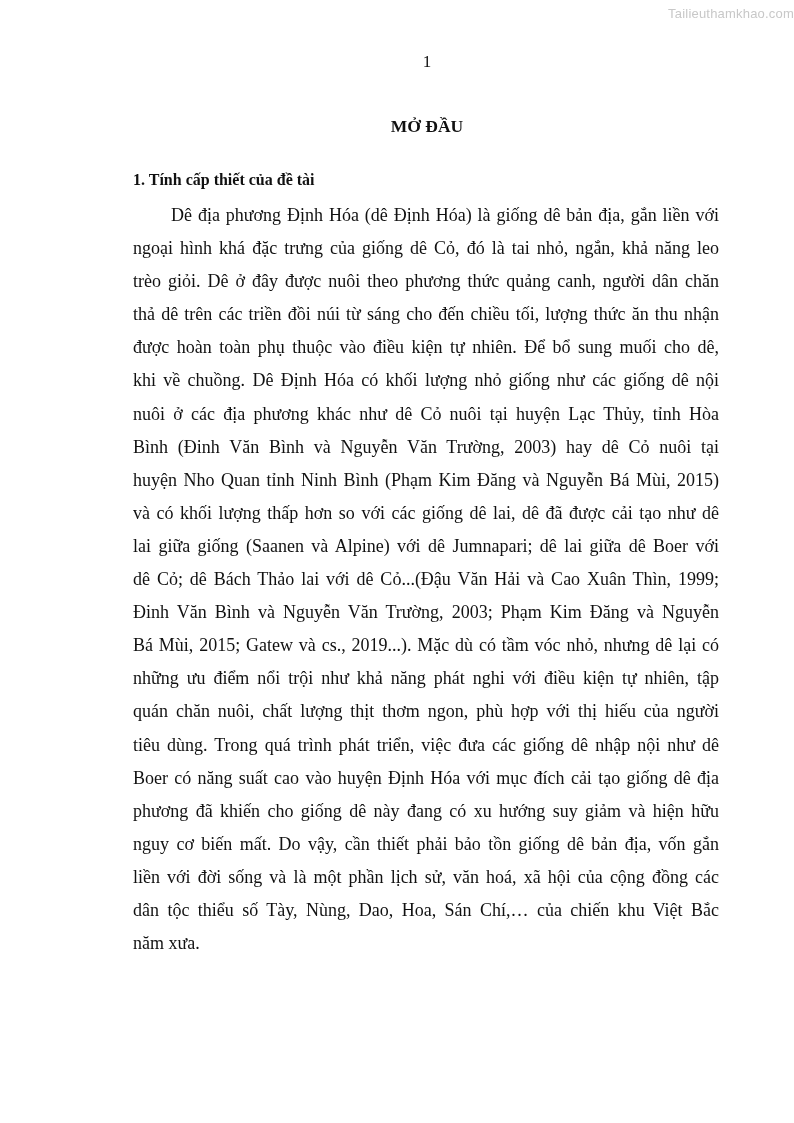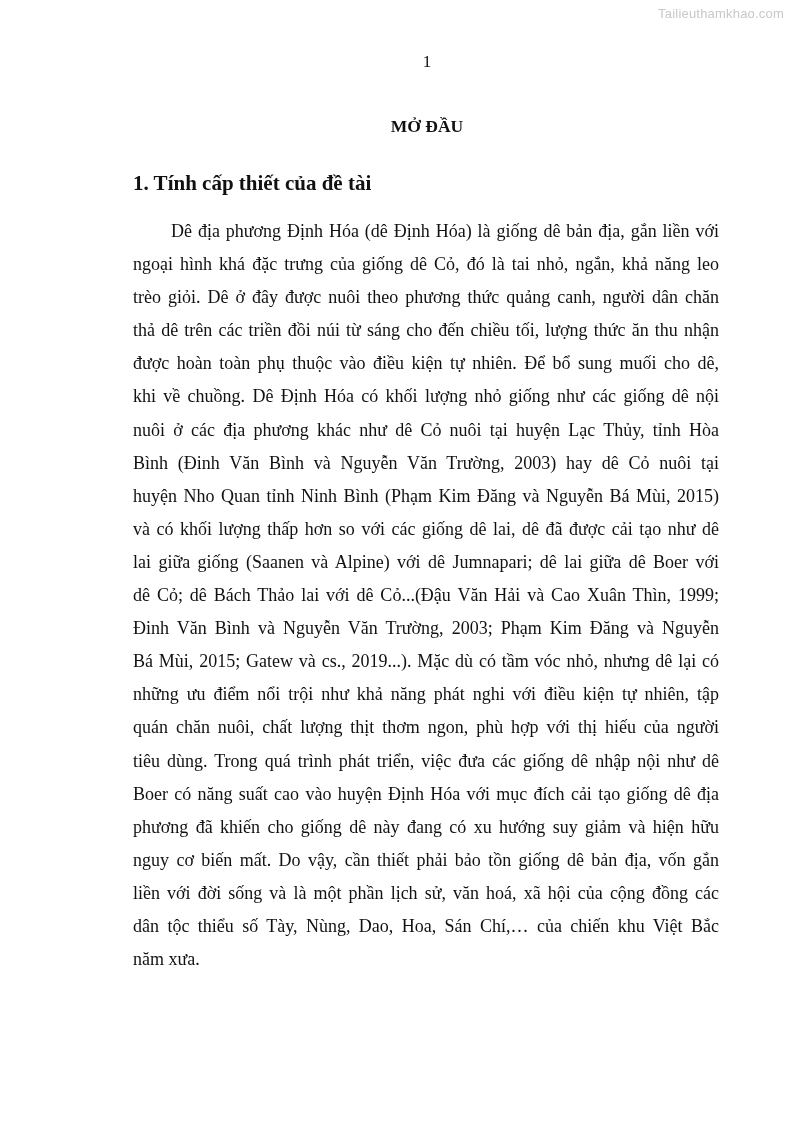--- a/index.html
+++ b/index.html
@@ -1,25 +1,25 @@
 <!DOCTYPE html>
 <html><head>
 <meta charset="utf-8">
 <style>
   html, body { margin: 0; padding: 0; background: #ffffff; }
   body { width: 794px; height: 1123px; position: relative; overflow: hidden;
          font-family: "Liberation Serif", serif; color: #111; }
-  .watermark { position: absolute; top: 6px; right: 10px; font-family: "Liberation Sans", sans-serif;
+  .watermark { position: absolute; top: 6px; right: 0; font-family: "Liberation Sans", sans-serif;
                font-size: 13px; color: #c8c8c8; letter-spacing: 0.2px; text-align: center; }
   .page-number { position: absolute; top: 52px; left: 0; width: 854px; text-align: center; font-size: 17px; }
   .title { position: absolute; top: 116px; left: 0; width: 854px; text-align: center;
            font-size: 17.5px; font-weight: bold; }
-  .section-heading { position: absolute; top: 171px; left: 133px; font-size: 21px; font-weight: bold; }
+  .section-heading { position: absolute; top: 171px; left: 133px; font-size: 16px; font-weight: bold; }
   .body-text { position: absolute; top: 199px; left: 133px; width: 586px;
-               font-size: 18px; line-height: 33.1px; text-align: justify; margin-top: 16px; }
+               font-size: 18px; line-height: 33.1px; text-align: justify; }
   .line { display: block; white-space: nowrap; text-align-last: justify; }
   .line.first { padding-left: 38px; }
   .line.last { text-align-last: left; }
 </style>
 </head>
 <body>
 
 <div class="watermark">Tailieuthamkhao.com</div>
 <div class="page-number">1</div>
 <div class="title">MỞ ĐẦU</div>

